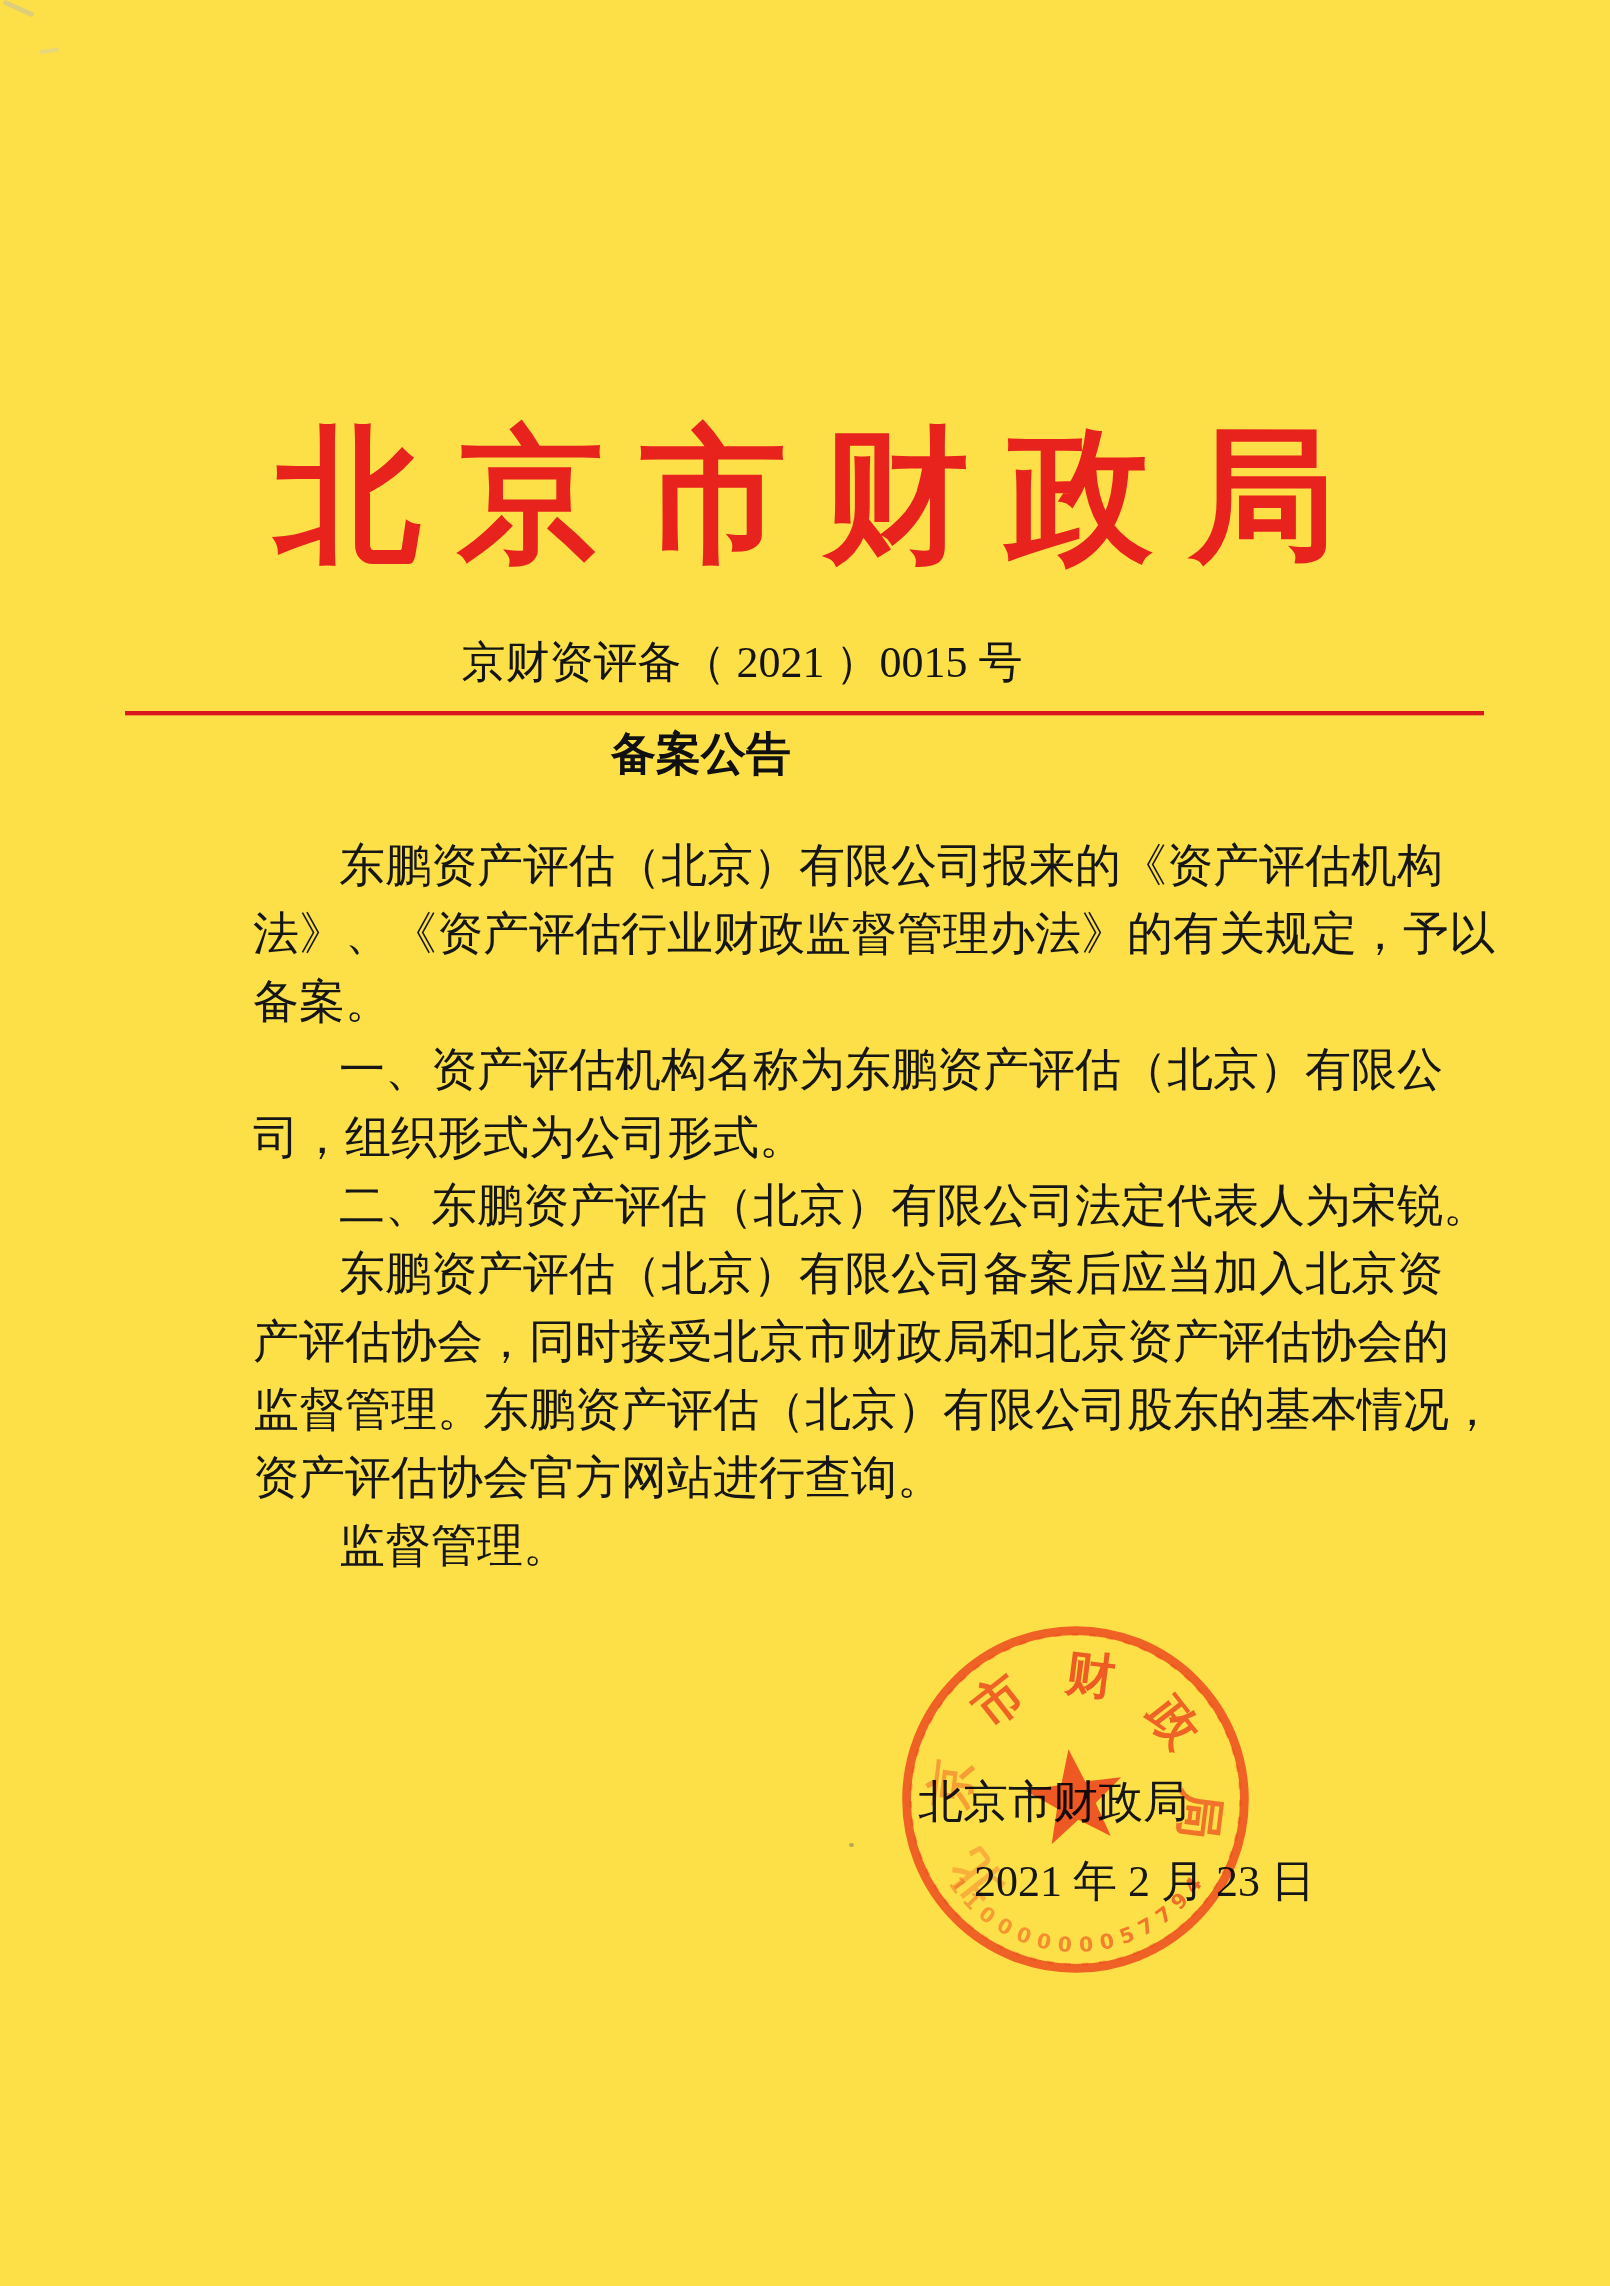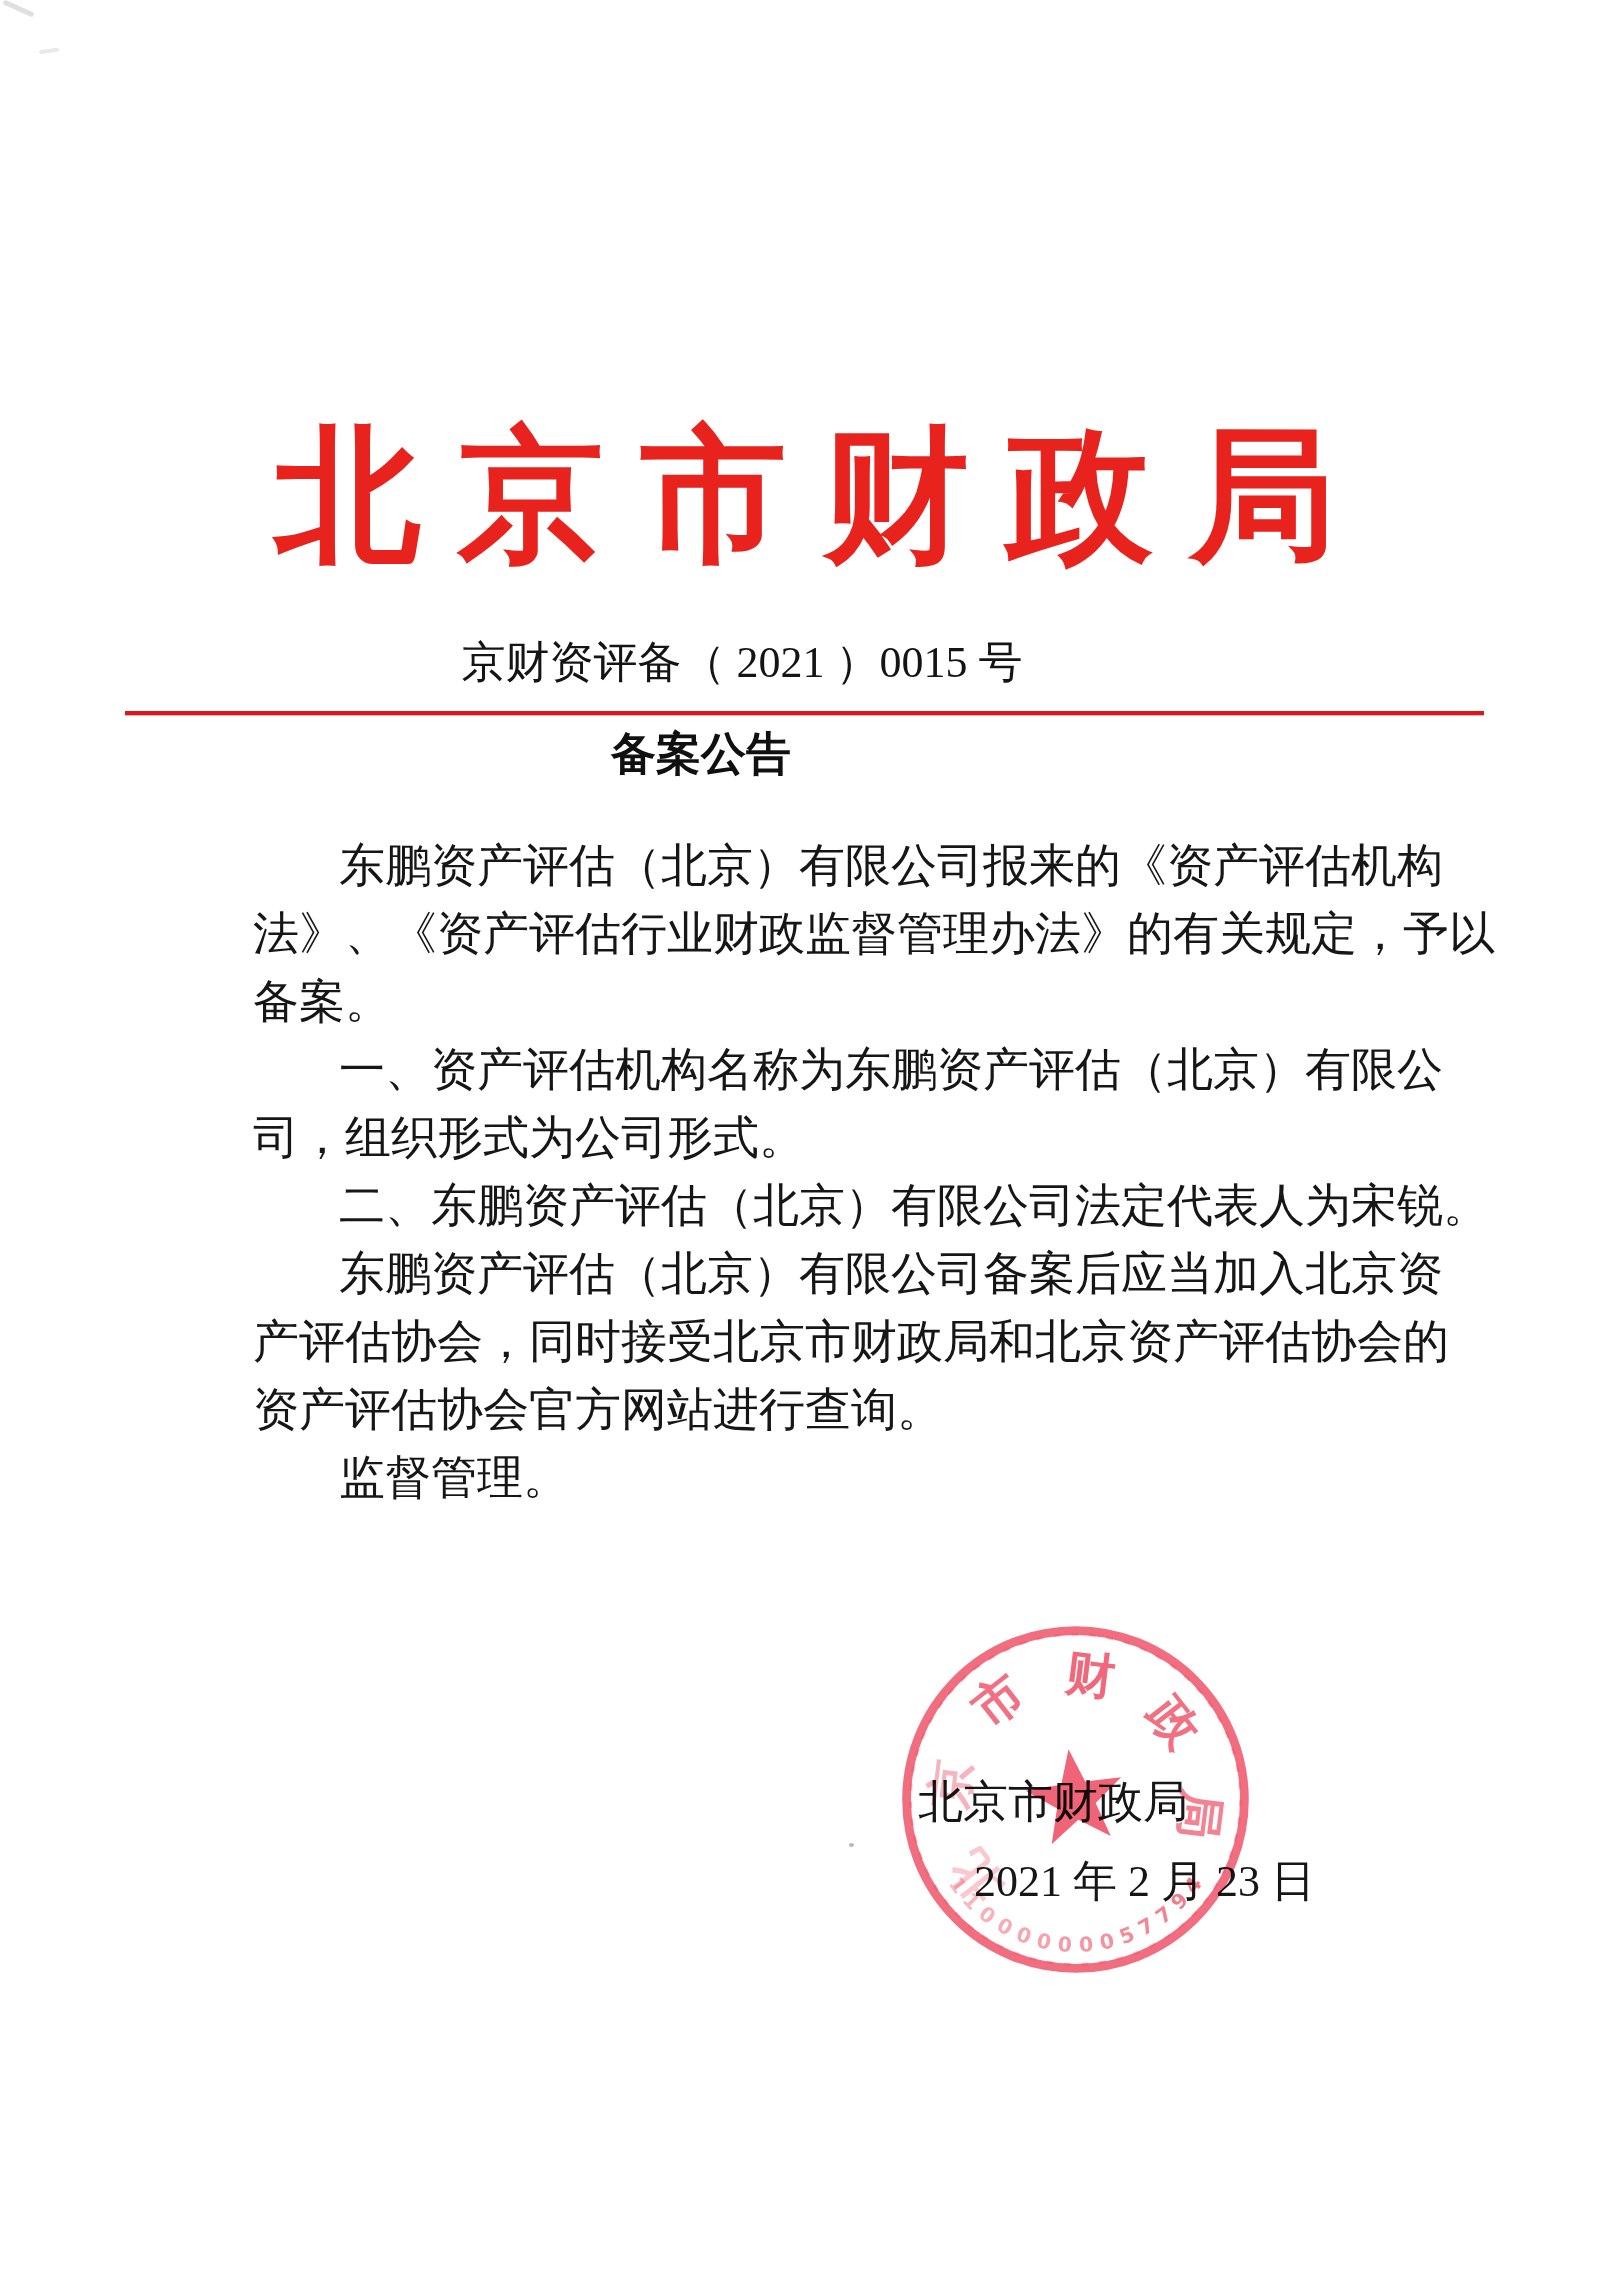--- a/index.html
+++ b/index.html
@@ -1,19 +1,19 @@
 <!DOCTYPE html>
 <html><head>
 <meta charset="utf-8">
 <style>
   html,body{margin:0;padding:0;background:#e9e9e9;}
   .page{
     position:relative;
     width:1610px;height:2287px;
-    background:#ffffff;
+    background:#fde047;
     overflow:hidden;
     font-family:"Liberation Serif","DejaVu Serif",serif;
     color:#1c1c1c;
   }
   .abs{position:absolute;}
   .doc-title{
     top:410px;left:0;width:1610px;
     text-align:center;
     font-size:146px;line-height:1.2;
     font-weight:bold;
@@ -104,20 +104,21 @@
 
   <div class="abs body-text" id="body-text">
       <div class="line ind">东鹏资产评估（北京）有限公司报来的《资产评估机构</div>
       <div class="line">法》、《资产评估行业财政监督管理办法》的有关规定，予以</div>
       <div class="line end">备案。</div>
       <div class="line ind">一、资产评估机构名称为东鹏资产评估（北京）有限公</div>
       <div class="line end">司，组织形式为公司形式。</div>
       <div class="line ind end">二、东鹏资产评估（北京）有限公司法定代表人为宋锐。</div>
       <div class="line ind">东鹏资产评估（北京）有限公司备案后应当加入北京资</div>
       <div class="line">产评估协会，同时接受北京市财政局和北京资产评估协会的</div>
+      <div class="line">监督管理。东鹏资产评估（北京）有限公司股东的基本情况，</div>
       <div class="line end">资产评估协会官方网站进行查询。</div>
       <div class="line ind end">监督管理。</div>
     </div>
 
   <div class="abs signature">北京市财政局</div>
 
   <div class="abs sign-date">2021 年 2 月 23 日</div>
 
   <svg class="abs seal" id="seal-svg" viewBox="0 0 380 380" xmlns="http://www.w3.org/2000/svg">
       <circle cx="190" cy="190" r="173" fill="none" stroke="#ee4e64" stroke-width="9" opacity="0.82"></circle>

